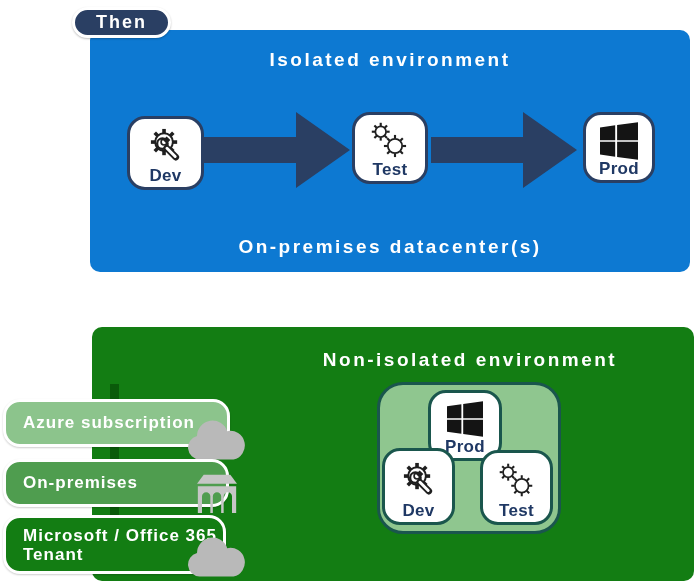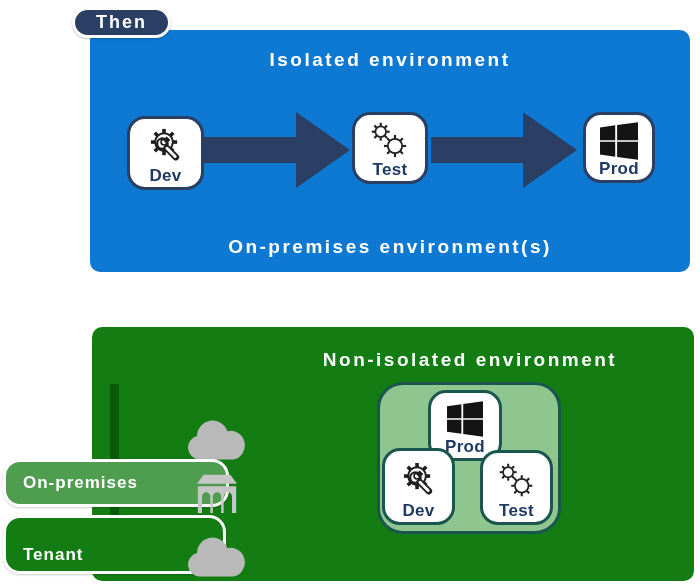--- a/index.html
+++ b/index.html
@@ -144,41 +144,44 @@
   <svg id="arrow-2" class="arrow" viewBox="0 0 146 76">
       <use href="#sym-arrow"></use>
     </svg>
   <div id="tile-prod" class="tile navy">
     <svg width="40" height="38">
         <use href="#sym-windows"></use>
       </svg>
     <span class="tlabel">Prod</span>
   </div>
 
-  <div id="then-caption" class="caption">On-premises environment(s)</div>
+  <div id="then-caption" class="caption">On-premises datacenter(s)</div>
 
   <div id="now-box" class="panel"></div>
   <div id="now-title" class="title">Non-isolated environment</div>
 
   <div id="env-stripe" class="abs"></div>
 
+  <div id="row-azure" class="env-row">
+    <span>Azure subscription</span>
+  </div>
   <svg id="cloud-azure" class="side-icon" width="64" height="45" viewBox="0 0 64 44">
       <use href="#sym-cloud"></use>
     </svg>
 
   <div id="row-onprem" class="env-row">
     <span>On-premises</span>
   </div>
   <svg id="building-onprem" class="side-icon" width="52" height="40" viewBox="0 0 60 48">
       <use href="#sym-building"></use>
     </svg>
 
   <div id="row-tenant" class="env-row">
     <span>
-      <br>
+      <span>Microsoft / Office 365</span><br>
       <span>Tenant</span>
     </span>
   </div>
   <svg id="cloud-tenant" class="side-icon" width="64" height="45" viewBox="0 0 64 44">
       <use href="#sym-cloud"></use>
     </svg>
 
   <div id="cluster">
     <div id="ctile-prod" class="tile teal">
       <svg width="38" height="36">

